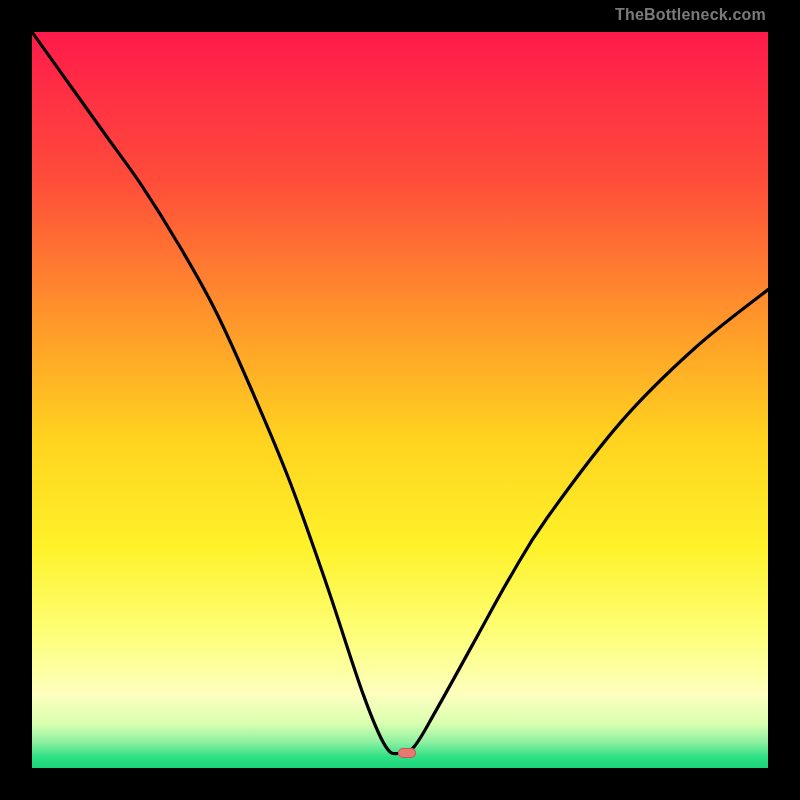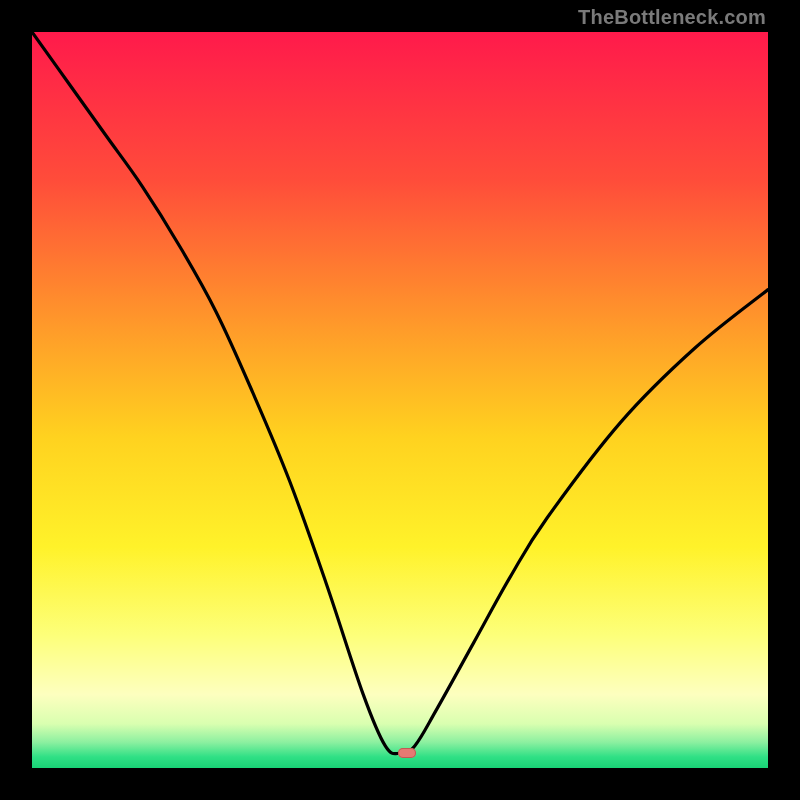--- a/index.html
+++ b/index.html
@@ -43,21 +43,21 @@
     width: 18px;
     height: 10px;
     border-radius: 5px;
     transform: translate(-50%, -50%);
   }
   .watermark {
     position: absolute;
     top: 6px;
     right: 34px;
     color: #7a7a7a;
-    font-size: 20px;
+    font-size: 16px;
     font-weight: 600;
     letter-spacing: 0.2px;
   }
 </style>
 </head>
 <body>
 
 <div class="stage">
 
   <div class="watermark">TheBottleneck.com</div>

